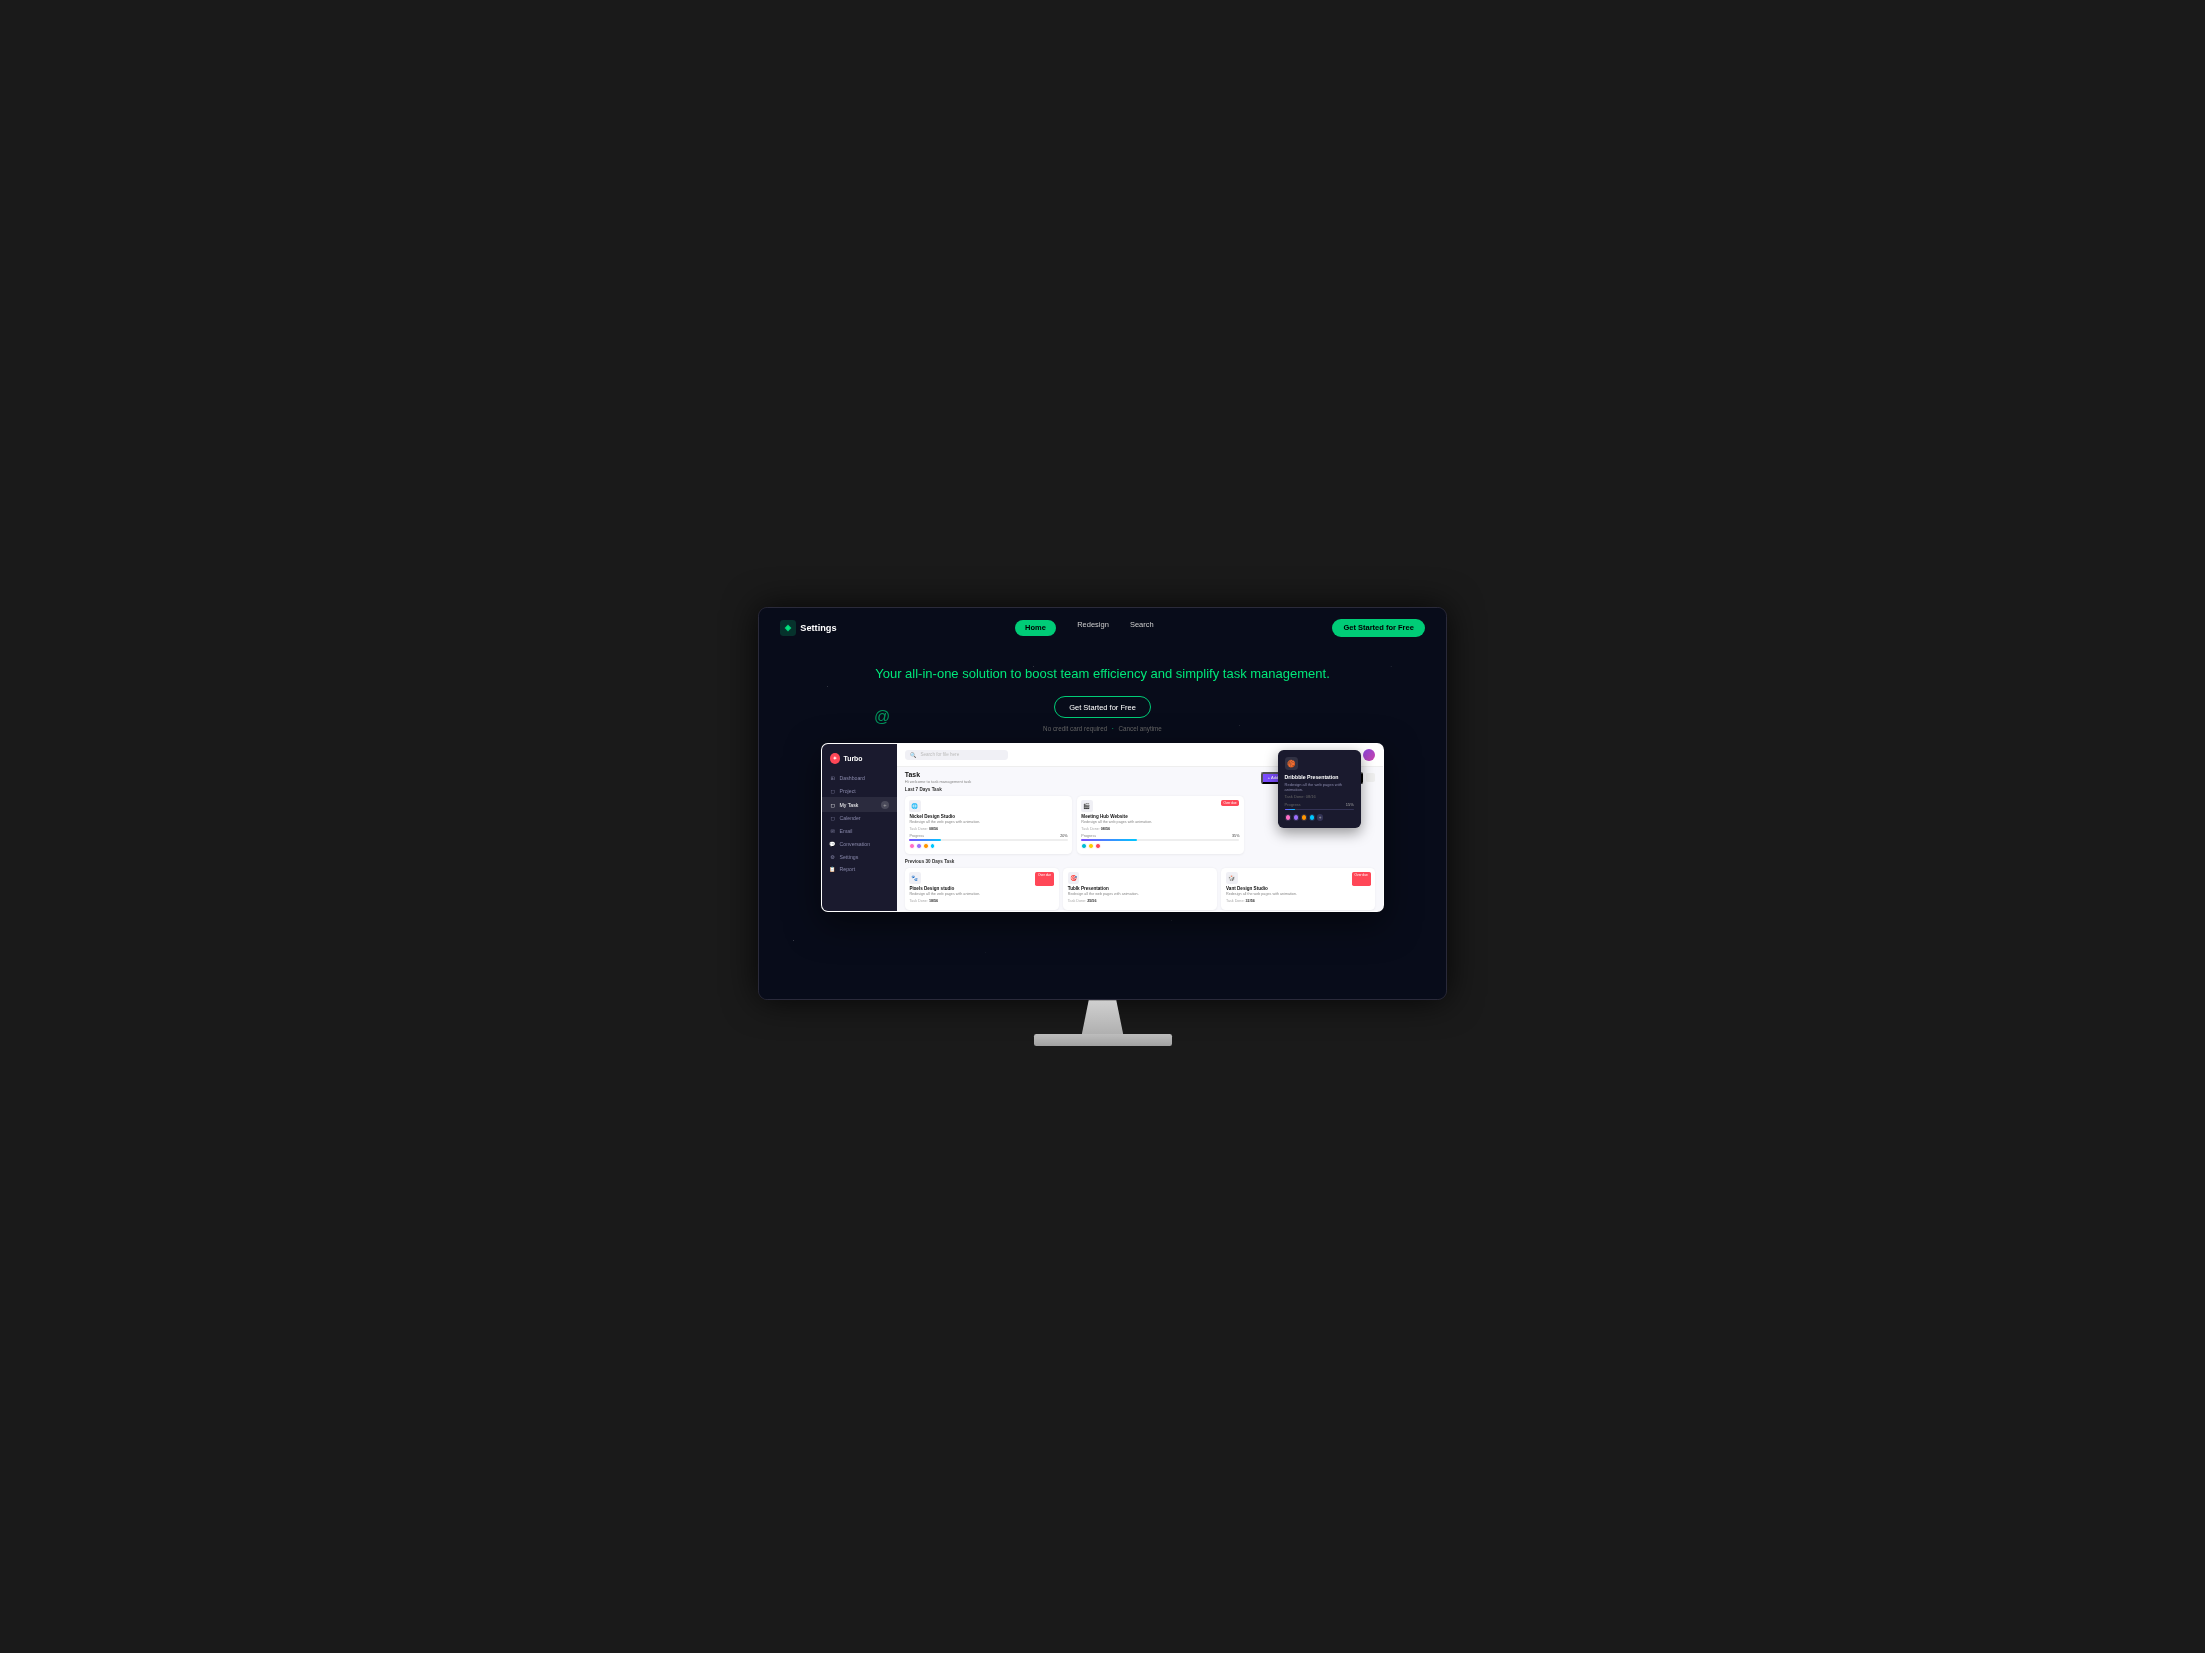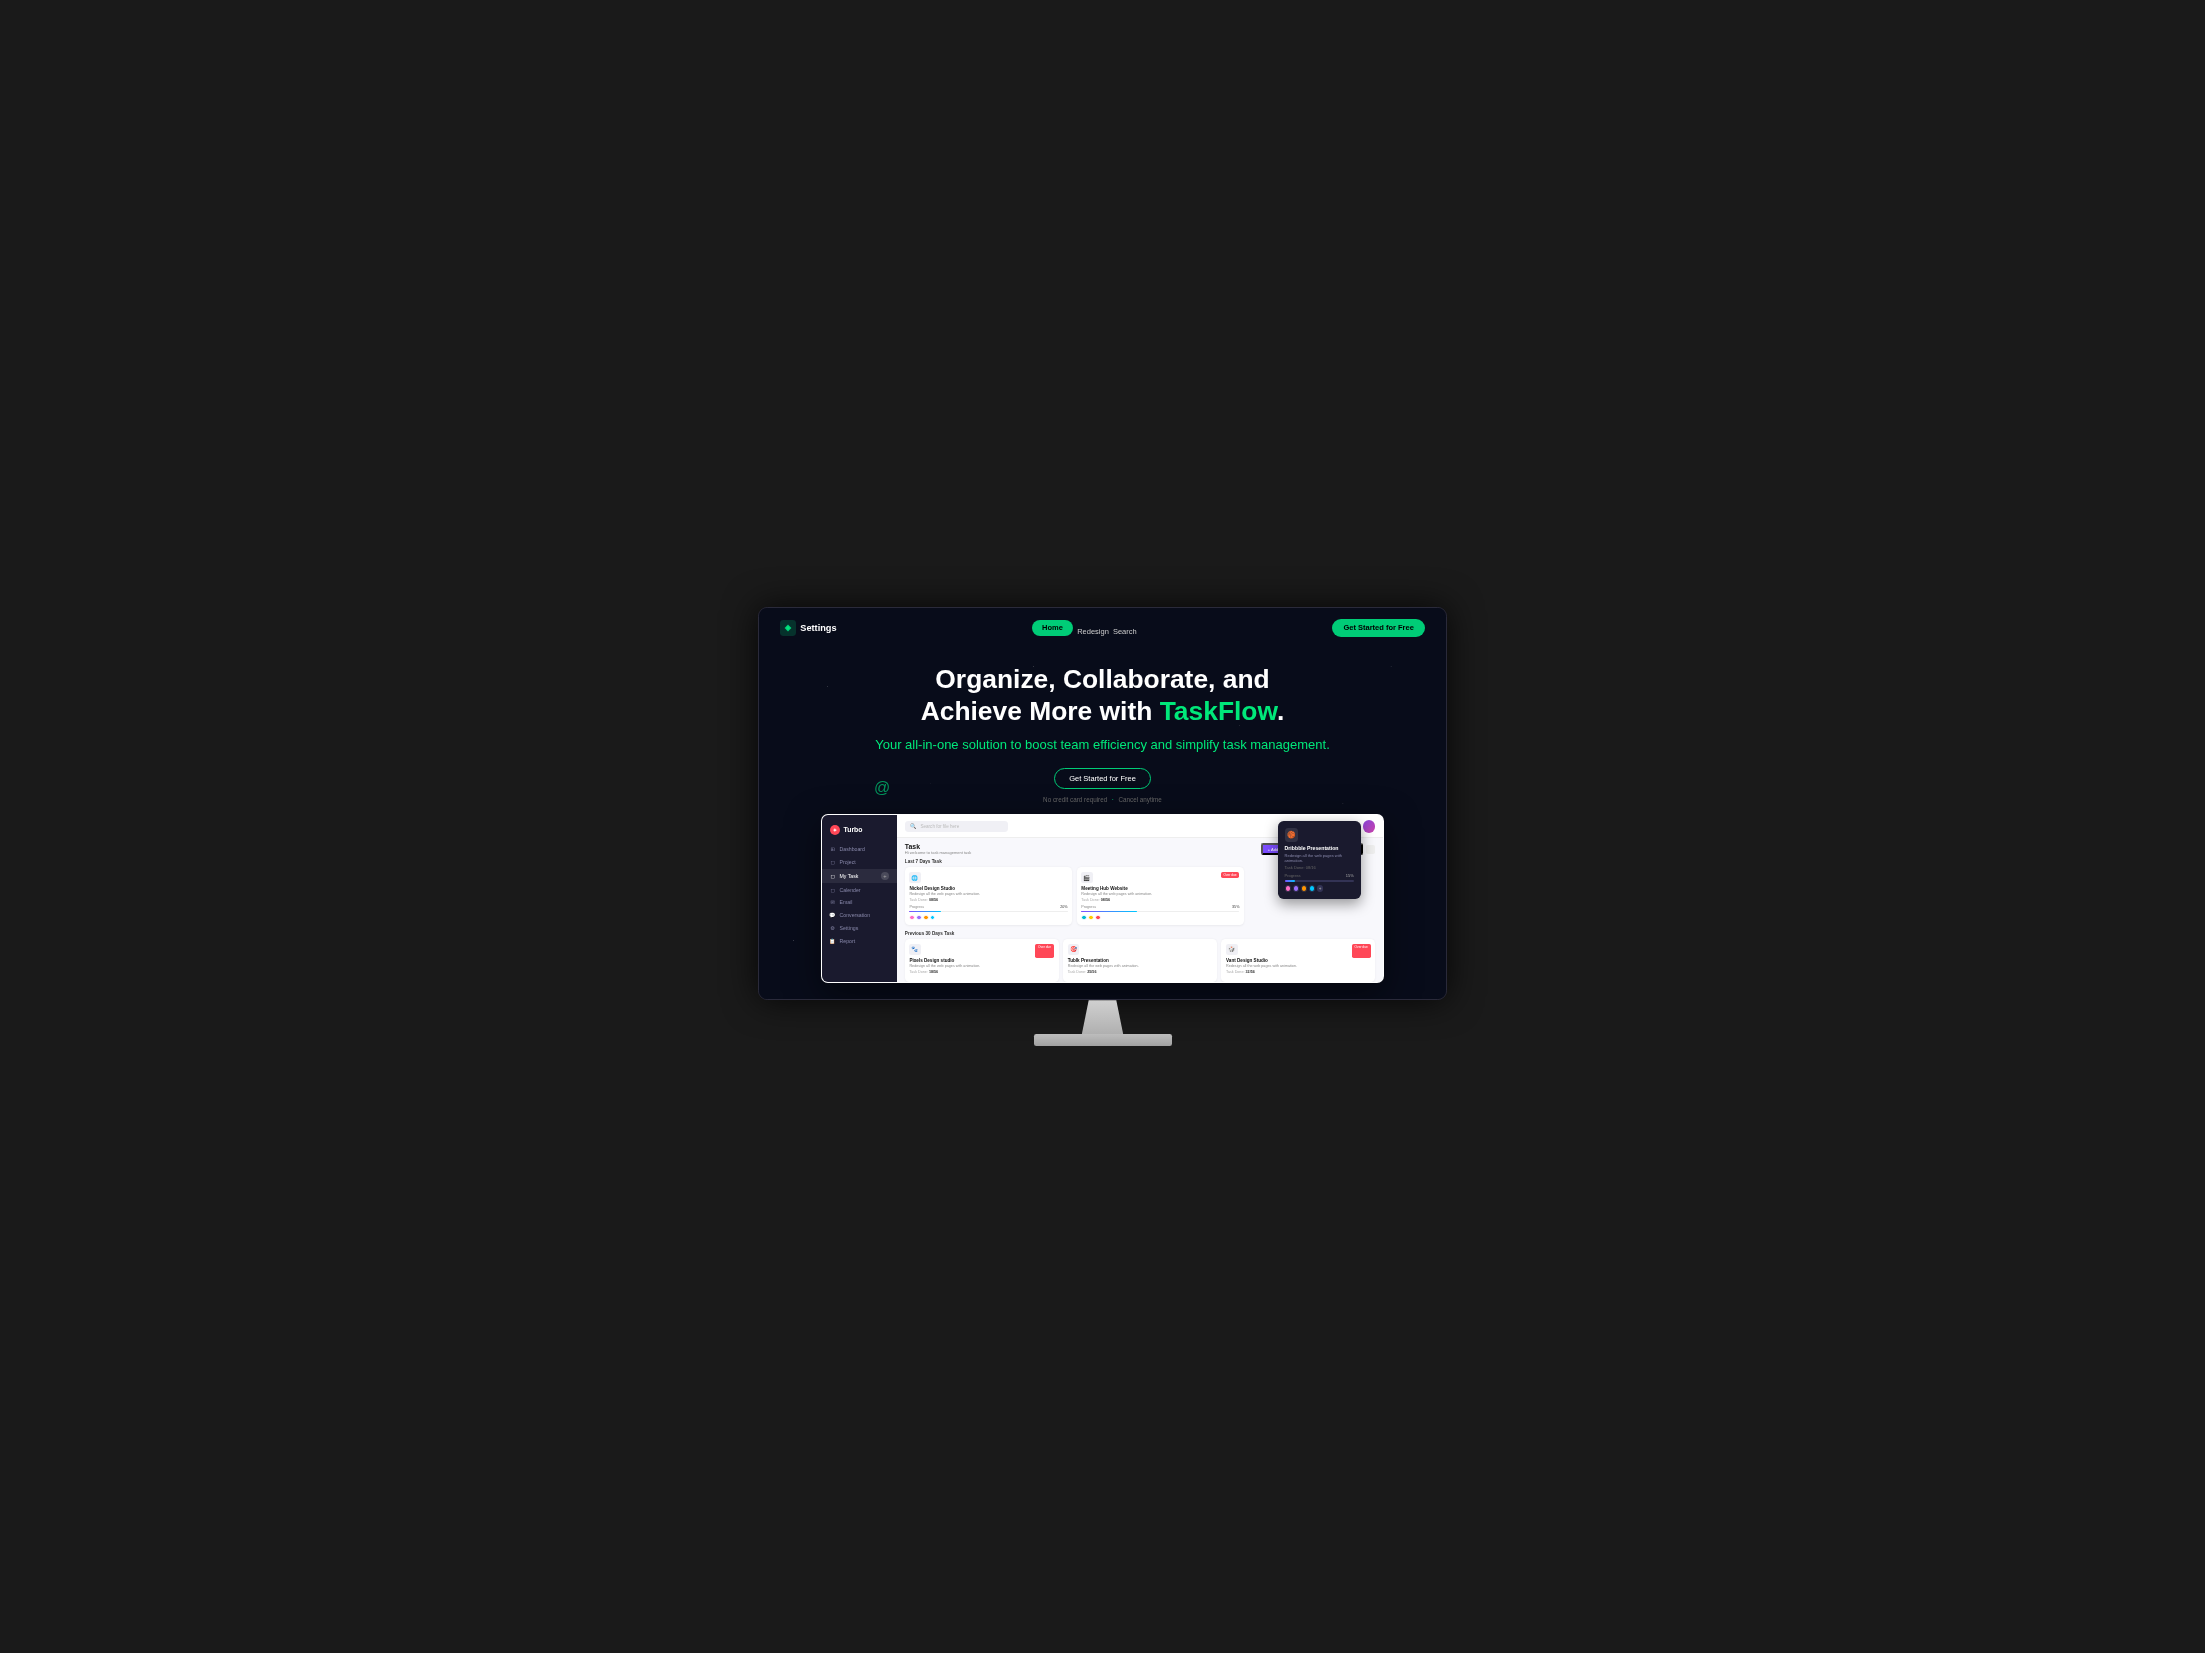--- a/index.html
+++ b/index.html
@@ -82,22 +82,22 @@
     }
 
     .logo-text {
       color: #ffffff;
       font-size: 9.2px;
       font-weight: 600;
     }
 
     .nav-links {
       display: flex;
-      align-items: flex-end;
-      gap: 4px;
+      align-items: flex-start;
+      gap: 21px;
     }
 
     .nav-link-home {
       background: #00cc77;
       color: #000;
       padding: 3.4px 10.3px;
       border-radius: 11.5px;
       font-size: 7.5px;
       font-weight: 600;
       cursor: pointer;
@@ -671,24 +671,20 @@
         <div class="nav-links">
           <div class="nav-link-home">Home</div>
           <div class="nav-link">Redesign</div>
           <div class="nav-link">Search</div>
         </div>
 
         <button class="nav-cta">Get Started for Free</button>
       </nav>
 
       <div class="hero">
-        <h1 class="hero-title">
-          <span>Organize, Collaborate, and</span><br>
-          <span>Achieve More with </span><span class="brand-name">TaskFlow</span><span>.</span>
-        </h1>
         <p class="hero-subtitle">
           <span>Your all-in-one solution to boost team efficiency and simplify
 task management.</span>
         </p>
         <button class="hero-cta">Get Started for Free</button>
         <div class="hero-footnote">
           <span>No credit card required</span>
           <span class="dot">·</span>
           <span>Cancel anytime</span>
         </div>

